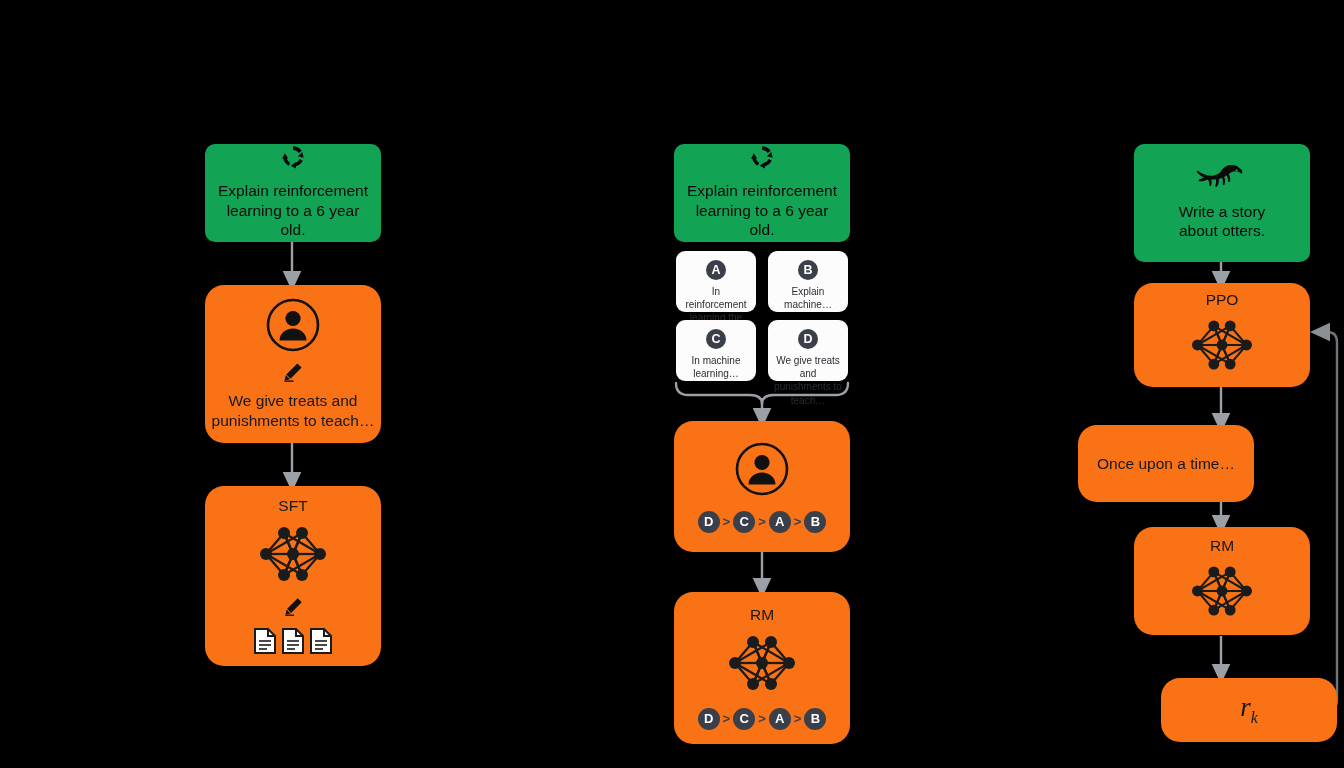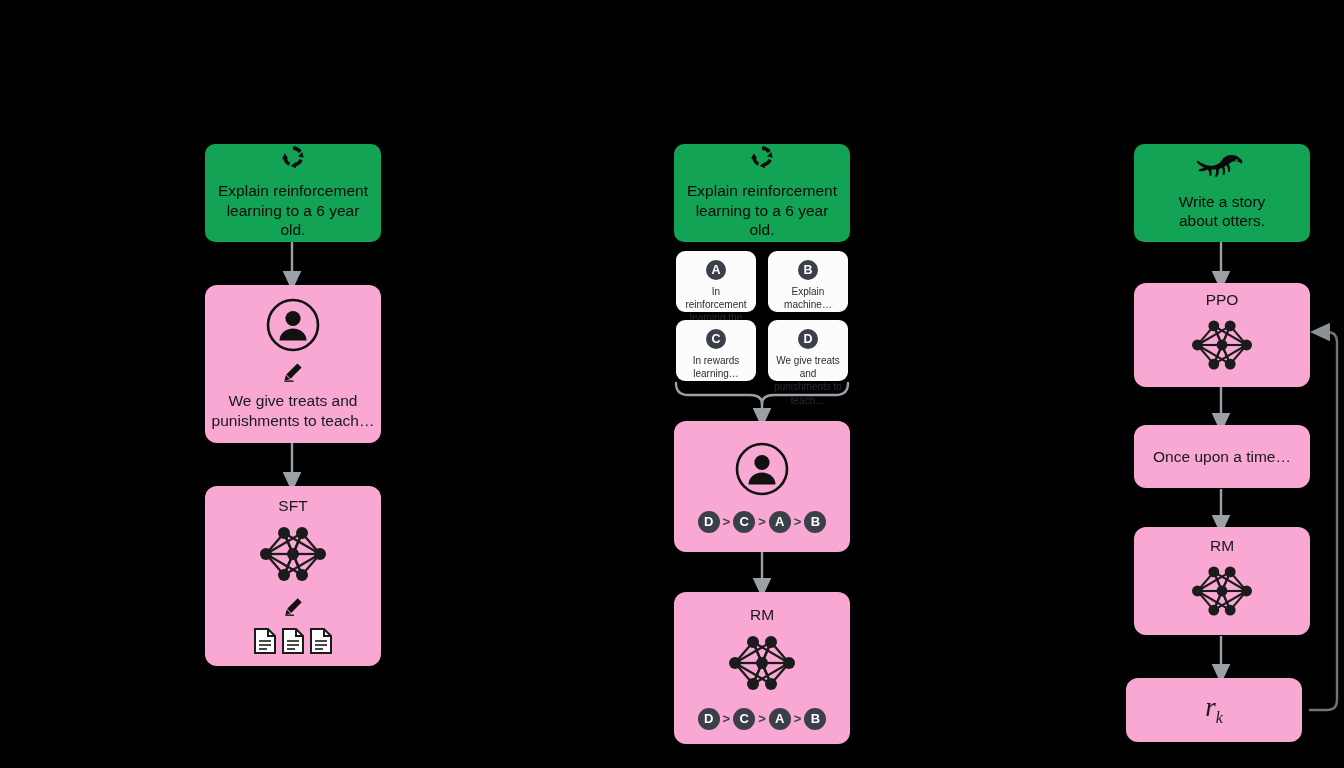--- a/index.html
+++ b/index.html
@@ -6,21 +6,21 @@
   body{
     width:1344px;height:768px;overflow:hidden;position:relative;
     font-family:"Liberation Sans","DejaVu Sans",sans-serif;
     -webkit-font-smoothing:antialiased;
   }
   .stage{position:absolute;inset:0;width:1344px;height:768px;}
 
   
   .box{
     position:absolute;box-sizing:border-box;
-    background:#f9a8d4;border-radius:12px;
+    background:#f97316;border-radius:19px;
     display:flex;flex-direction:column;align-items:center;justify-content:center;
     color:#111;text-align:center;
   }
   .prompt{
     background:#12a355;color:#0a0a0a;border-radius:10px;
     font-size:15.5px;line-height:1.28;font-weight:400;
     padding:6px 10px 10px;
   }
   .prompt .ptext{margin-top:4px;white-space:pre-line;}
   .card-title{font-size:15.5px;color:#16181d;margin-bottom:6px;}
@@ -221,21 +221,21 @@
 agent is…</span>
   </div>
 
   <div class="mini" style="left:768px;top:251px;width:80px;height:61px;">
     <span class="badge">B</span>
     <span class="mtext">Explain machine…</span>
   </div>
 
   <div class="mini" style="left:676px;top:320px;width:80px;height:61px;">
     <span class="badge">C</span>
-    <span class="mtext">In rewards
+    <span class="mtext">In machine
 learning…</span>
   </div>
 
   <div class="mini" style="left:768px;top:320px;width:80px;height:61px;">
     <span class="badge">D</span>
     <span class="mtext">We give treats and
 punishments to
 teach…</span>
   </div>
 
@@ -295,21 +295,21 @@
       <span class="chip">D</span>
       <span class="gt">&gt;</span>
       <span class="chip">C</span>
       <span class="gt">&gt;</span>
       <span class="chip">A</span>
       <span class="gt">&gt;</span>
       <span class="chip">B</span>
     </span>
   </div>
 
-  <div class="box prompt" style="left:1134px;top:144px;width:176px;height:98px;">
+  <div class="box prompt" style="left:1134px;top:144px;width:176px;height:118px;">
     <span class="ico" style="margin-top:2px;">
       <svg width="52" height="30" viewBox="0 0 52 30">
         <path fill="#0a0a0a" d="M44.5 6.2 c-2.1 -3 -6.2 -4.6 -10.3 -4.1
           c-3.7 0.4 -6.7 2.5 -8.6 5.3 c-1.9 2.8 -4.6 4.4 -7.6 5
           c-3.4 0.7 -6.3 0.2 -9.2 -0.9 c-2.5 -1 -4.6 -2.3 -6.6 -3.6
           c-0.9 -0.6 -1.9 0.5 -1.2 1.4 c1.8 2.3 4.3 4.2 7 5.3
           c-1.4 0.8 -2.9 1.3 -4.5 1.6 c-1.2 0.2 -1.1 2 0.1 2
           c2.9 0.1 5.8 -0.5 8.3 -1.8 c1.1 1.6 1.6 3.5 1.5 5.5
           c-0.1 1.2 1.6 1.5 1.9 0.3 c0.5 -1.9 0.5 -3.9 0 -5.8
           c1.5 0.1 3 0.1 4.5 -0.1 c0.6 2.1 0.4 4.3 -0.5 6.3
@@ -355,21 +355,21 @@
           <circle cx="28" cy="12" r="6"></circle>
             <circle cx="46" cy="12" r="6"></circle>
           <circle cx="37" cy="33" r="6"></circle>
           <circle cx="28" cy="54" r="6"></circle>
             <circle cx="46" cy="54" r="6"></circle>
         </g>
       </svg>
     </span>
   </div>
 
-  <div class="box" style="left:1134px;top:425px;width:176px;height:63px;text-align:right;">
+  <div class="box" style="left:1078px;top:425px;width:176px;height:77px;text-align:right;">
     <span class="plain-text">Once upon a time…</span>
   </div>
 
   <div class="box" style="left:1134px;top:527px;width:176px;height:108px;">
     <span class="card-title">RM</span>
     <span class="nn">
       <svg width="74" height="60" viewBox="0 0 74 66">
         <g stroke="#1b1b1b" stroke-width="2.3">
           <line x1="10" y1="33" x2="28" y2="12"></line>
             <line x1="10" y1="33" x2="46" y2="12"></line>
@@ -394,20 +394,20 @@
           <circle cx="28" cy="12" r="6"></circle>
             <circle cx="46" cy="12" r="6"></circle>
           <circle cx="37" cy="33" r="6"></circle>
           <circle cx="28" cy="54" r="6"></circle>
             <circle cx="46" cy="54" r="6"></circle>
         </g>
       </svg>
     </span>
   </div>
 
-  <div class="box" style="left:1126px;top:678px;width:176px;height:64px;">
+  <div class="box" style="left:1161px;top:678px;width:176px;height:64px;">
     <span style="font-family:'Liberation Serif',serif;font-style:italic;
                  font-size:27px;color:#16181d;line-height:1;">
       <span>r</span><span style="font-size:16px;vertical-align:-0.45em;">k</span>
     </span>
   </div>
 
 </div>
 
 </body></html>

